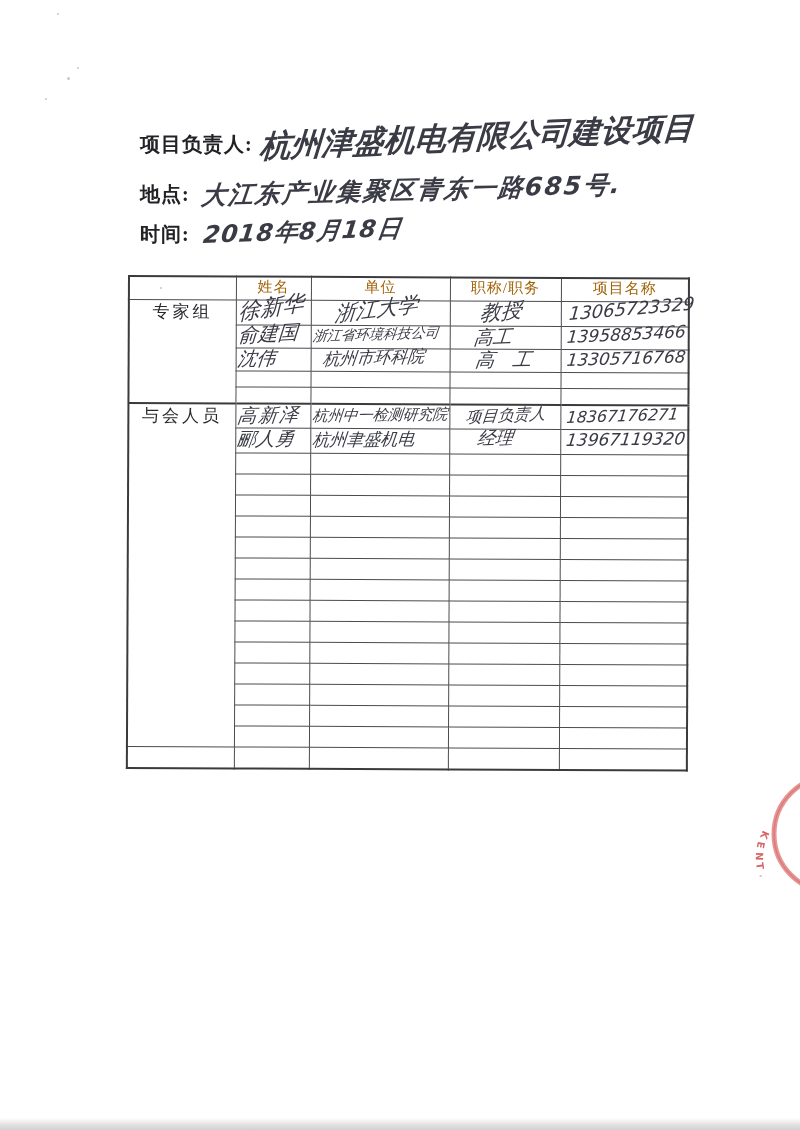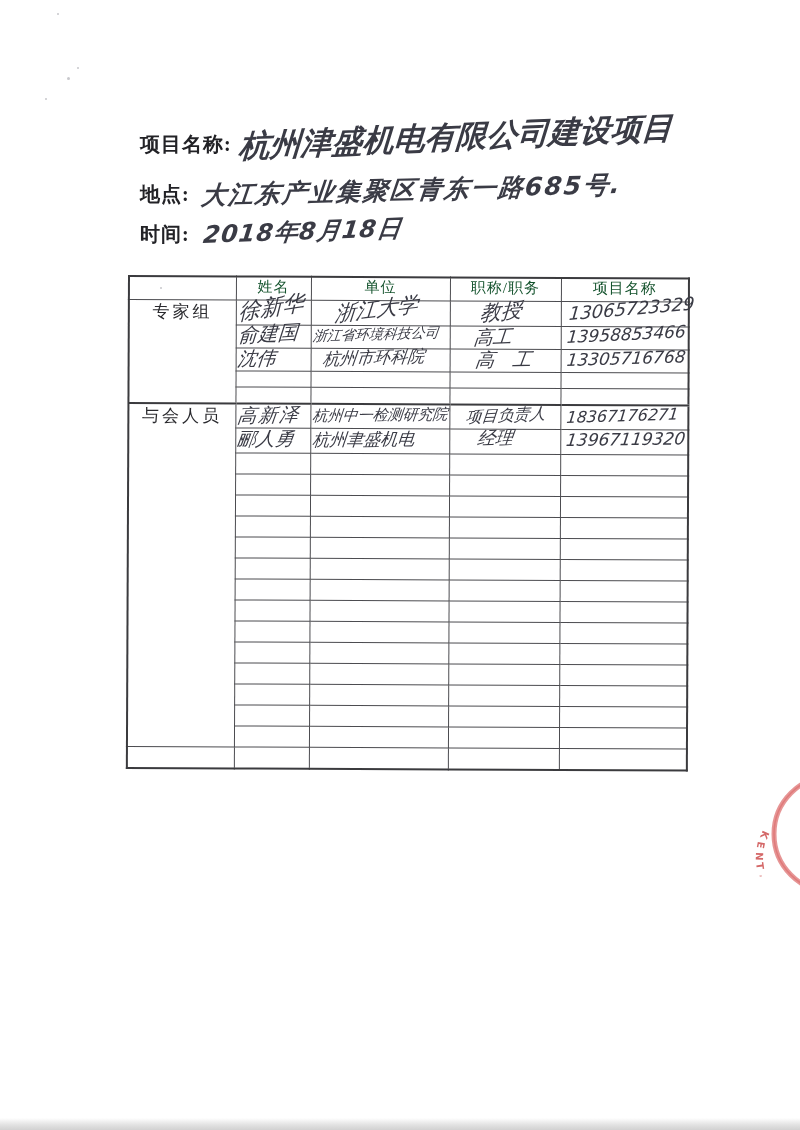--- a/index.html
+++ b/index.html
@@ -25,21 +25,21 @@
   .v-time{font-size:24px;transform:rotate(-2deg) skewX(-9deg);margin-left:12px;vertical-align:-2px;font-weight:600;letter-spacing:1px;}
   
   table.signin{
     position:absolute;left:128px;top:275px;width:560px;height:478px;
     border-collapse:collapse;table-layout:fixed;transform:rotate(0.25deg);transform-origin:left top;
   }
   table.signin td,table.signin th{
     border:1px solid #4c4c50;padding:0 2px;overflow:visible;vertical-align:top;
   }
   table.signin{border:2px solid #3b3b3e;}
-  th.hdr{font-size:15px;font-weight:500;text-align:center;vertical-align:middle;color:#14532d;height:22px;letter-spacing:1px;}
+  th.hdr{font-size:15px;font-weight:500;text-align:center;vertical-align:middle;color:#a16207;height:22px;letter-spacing:1px;}
   td.section-label{
     text-align:center;font-size:17px;letter-spacing:3px;color:#2a2a2e;
     padding-top:4px;vertical-align:top;
   }
   tr.filled{height:23px;}
   tr.filled-t{height:25px;}
   tr.er-s{height:16px;}
   tr.er-t{height:21px;}
   tr.sec2-start td{border-top:2px solid #3b3b3e;}
   td .hw{transform-origin:left top;}
@@ -74,21 +74,21 @@
   }
   .speck{position:absolute;border-radius:50%;background:#9a9aa2;opacity:.55;}
 </style>
 </head>
 <body>
 
 <div class="sheet">
 
 
   <div class="meta-line" style="top:131px;">
-    <span class="meta-label">项目名称:</span><span class="hw v-project">杭州津盛机电有限公司建设项目</span>
+    <span class="meta-label">项目负责人:</span><span class="hw v-project">杭州津盛机电有限公司建设项目</span>
   </div>
   <div class="meta-line" style="top:181px;">
     <span class="meta-label">地点:</span><span class="hw v-place">大江东产业集聚区青东一路685号.</span>
   </div>
   <div class="meta-line" style="top:221px;">
     <span class="meta-label">时间:</span><span class="hw v-time">2018年8月18日</span>
   </div>
 
   <table class="signin">
     <colgroup>

